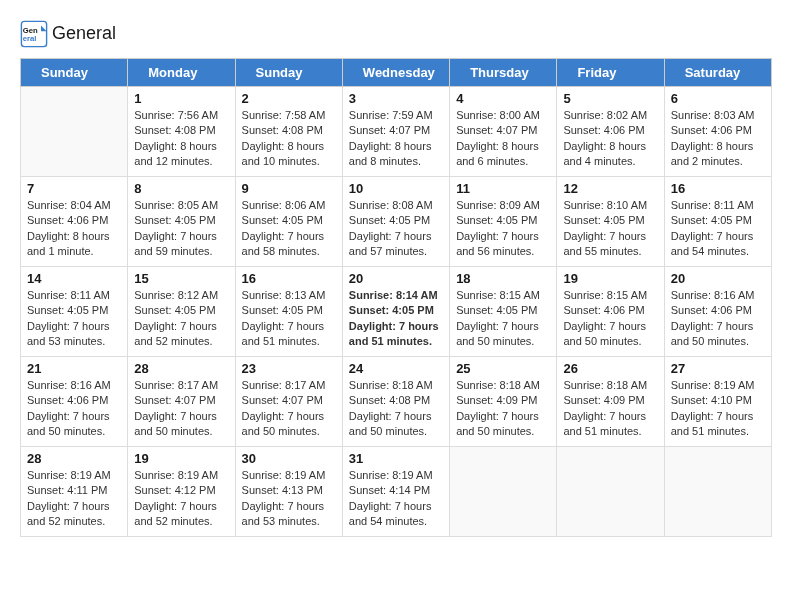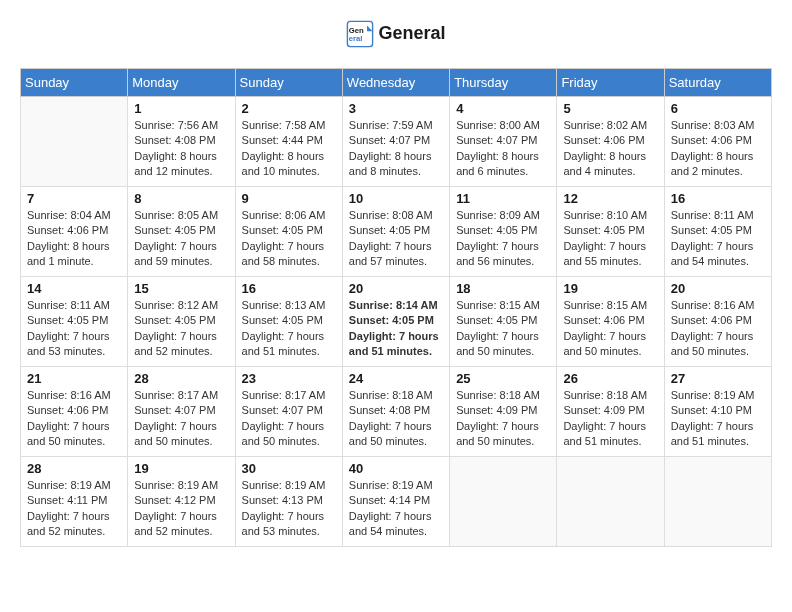--- a/index.html
+++ b/index.html
@@ -5,31 +5,31 @@
     * { box-sizing: border-box; margin: 0; padding: 0; }
     body {
       font-family: Arial, sans-serif;
       background: #fff;
       width: 792px;
       min-height: 612px;
       padding: 20px;
     }
     .header-area {
       display: flex;
-      justify-content: center;
+      justify-content: flex-start;
       align-items: flex-start;
-      margin-bottom: 20px;
+      margin-bottom: 10px;
     }
     .logo {
       display: flex;
       align-items: center;
     }
     .logo-text {
       font-size: 18px;
-      font-weight: bold;
+      font-weight: normal;
       color: #1a1a1a;
       line-height: 1.2;
     }
     .logo-text span {
       color: #3b82f6;
     }
     .logo-icon {
       width: 28px;
       height: 28px;
       margin-right: 4px;
@@ -48,22 +48,22 @@
     }
     table {
       width: 100%;
       border-collapse: collapse;
       table-layout: fixed;
     }
     th {
       background-color: #3b7ecb;
       color: white;
       font-size: 13px;
-      font-weight: normal;
-      padding: 6px 4px;
+      font-weight: bold;
+      padding: 6px 20px;
       text-align: left;
       border: 1px solid #ccc;
     }
     td {
       border: 1px solid #ddd;
       vertical-align: top;
       padding: 4px 6px;
       height: 90px;
       background: #fff;
     }
@@ -124,21 +124,21 @@
         <td>
           <span class="day-number">1</span>
           <div class="day-info" style="white-space: pre-line;">Sunrise: 7:56 AM
 Sunset: 4:08 PM
 Daylight: 8 hours
 and 12 minutes.</div>
         </td>
         <td>
           <span class="day-number">2</span>
           <div class="day-info" style="white-space: pre-line;">Sunrise: 7:58 AM
-Sunset: 4:44 PM
+Sunset: 4:08 PM
 Daylight: 8 hours
 and 10 minutes.</div>
         </td>
         <td>
           <span class="day-number">3</span>
           <div class="day-info" style="white-space: pre-line;">Sunrise: 7:59 AM
 Sunset: 4:07 PM
 Daylight: 8 hours
 and 8 minutes.</div>
         </td>
@@ -333,21 +333,21 @@
 and 52 minutes.</div>
         </td>
         <td>
           <span class="day-number">30</span>
           <div class="day-info" style="white-space: pre-line;">Sunrise: 8:19 AM
 Sunset: 4:13 PM
 Daylight: 7 hours
 and 53 minutes.</div>
         </td>
         <td>
-          <span class="day-number">40</span>
+          <span class="day-number">31</span>
           <div class="day-info" style="white-space: pre-line;">Sunrise: 8:19 AM
 Sunset: 4:14 PM
 Daylight: 7 hours
 and 54 minutes.</div>
         </td>
         <td class="empty"></td>
         <td class="empty"></td>
         <td class="empty"></td>
       </tr>
     </tbody>

